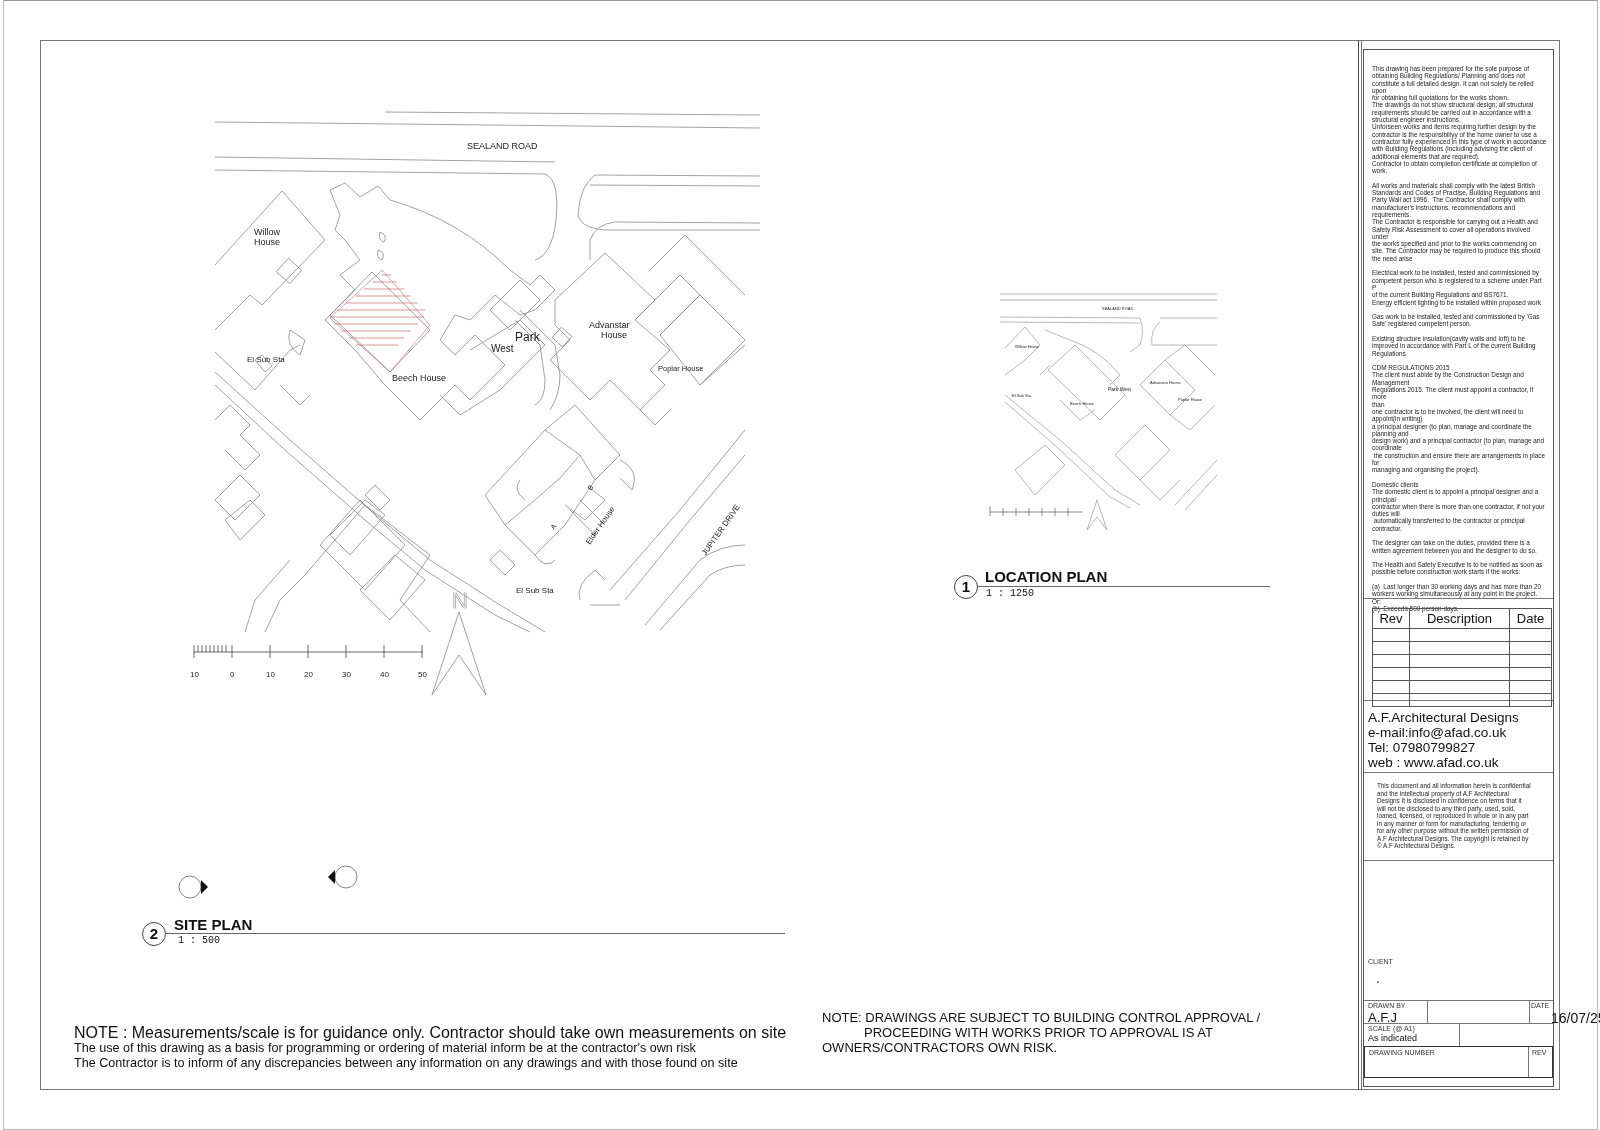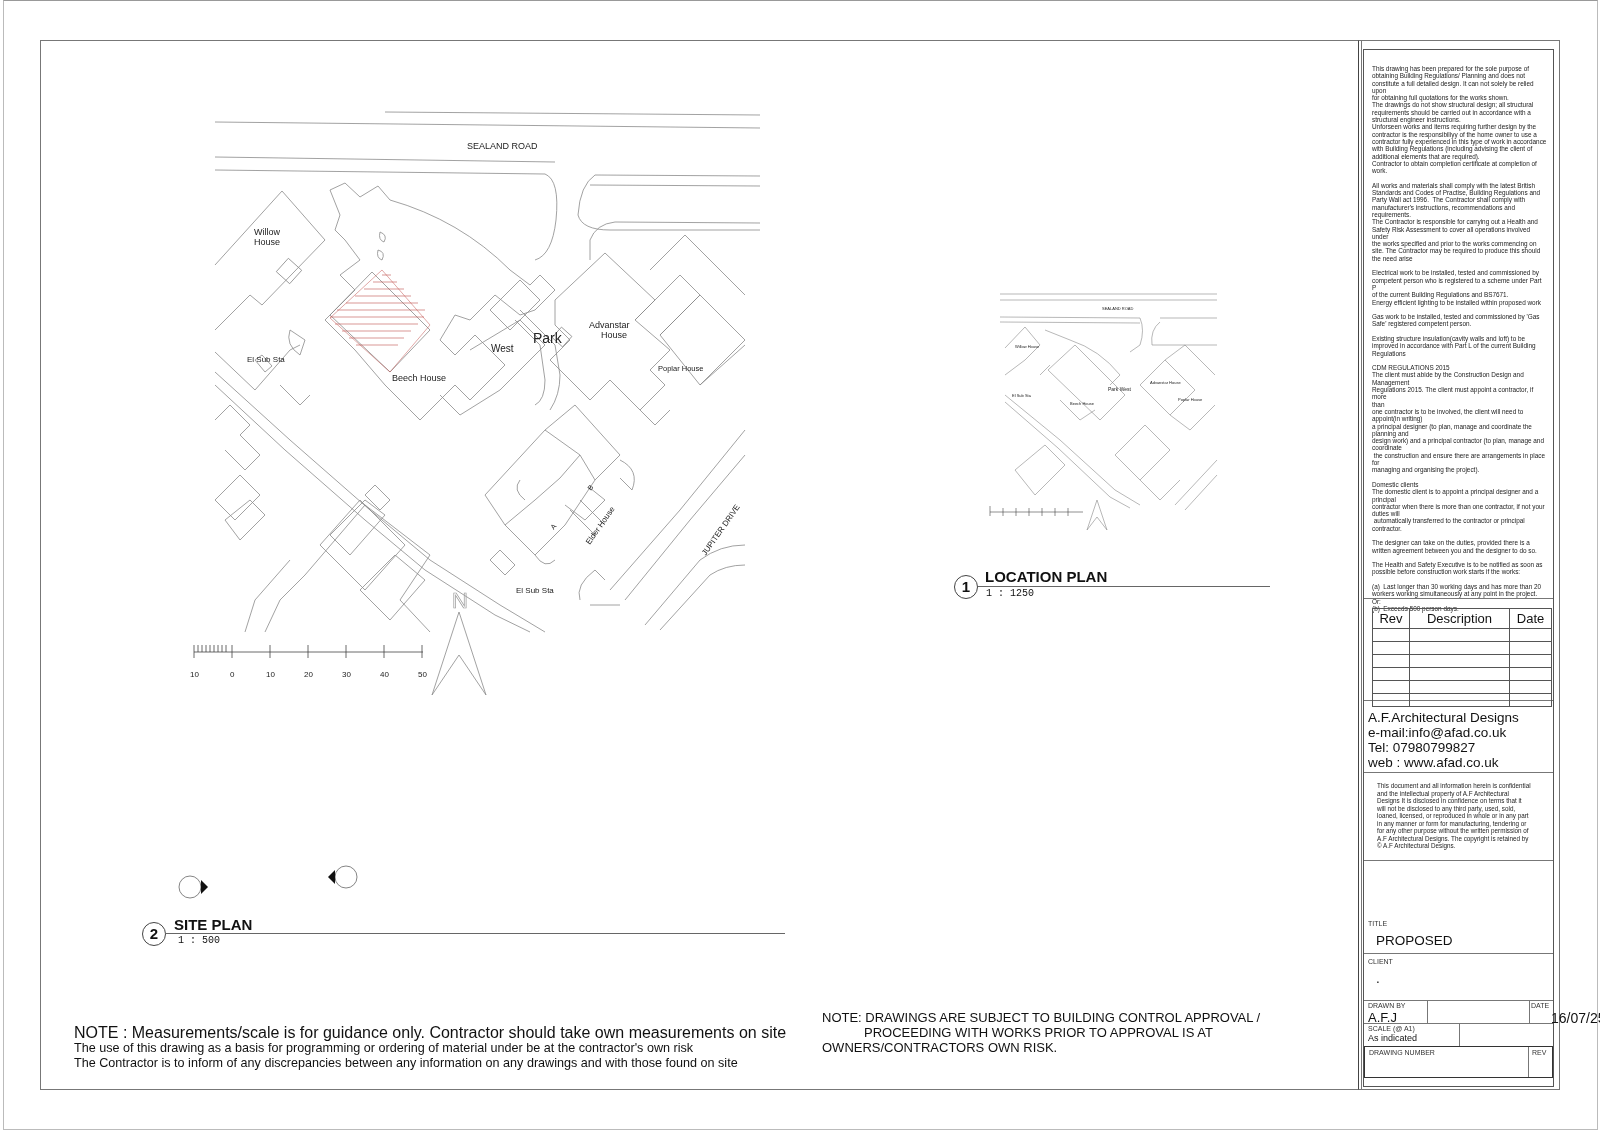--- a/index.html
+++ b/index.html
@@ -186,21 +186,21 @@
     <line x1="1029" y1="508" x2="1029" y2="516"></line>
     <line x1="1042" y1="508" x2="1042" y2="516"></line>
     <line x1="1055" y1="508" x2="1055" y2="516"></line>
     <line x1="1068" y1="508" x2="1068" y2="516"></line>
   </g>
 </svg>
 
 <div class="map-label" style="left:467px;top:141px;">SEALAND ROAD</div>
 <div class="map-label" style="left:254px;top:227px;white-space:pre;line-height:10px;">Willow
 House</div>
-<div class="map-label" style="left:501px;top:330px;font-size:14px;padding-left:32px;">Park</div>
+<div class="map-label" style="left:483px;top:330px;font-size:12px;padding-left:32px;">Park</div>
 <div class="map-label" style="left:491px;top:343px;font-size:10px;">West</div>
 <div class="map-label" style="left:589px;top:320px;">Advanstar</div>
 <div class="map-label" style="left:601px;top:330px;">House</div>
 <div class="map-label" style="left:658px;top:364px;font-size:7.5px;">Poplar House</div>
 <div class="map-label" style="left:392px;top:373px;">Beech House</div>
 <div class="map-label" style="left:247px;top:355px;font-size:8px;">El Sub Sta</div>
 <div class="map-label" style="left:516px;top:586px;font-size:8px;">El Sub Sta</div>
 <div class="map-label" style="left:584px;top:541px;font-size:8px;transform:rotate(-55deg);transform-origin:left top;">Elder House</div>
 <div class="map-label" style="left:551px;top:523px;font-size:7px;transform:rotate(-50deg);">A</div>
 <div class="map-label" style="left:588px;top:484px;font-size:7px;transform:rotate(-50deg);">B</div>
@@ -226,21 +226,21 @@
 <div class="plan-title" style="left:174px;top:916px;">SITE PLAN</div>
 <div class="rule" style="left:165px;top:933px;width:620px;"></div>
 <div class="plan-scale" style="left:178px;top:935px;">1 : 500</div>
 
 <div class="badge" style="left:954px;top:575px;">1</div>
 <div class="plan-title" style="left:985px;top:568px;">LOCATION PLAN</div>
 <div class="rule" style="left:978px;top:586px;width:292px;"></div>
 <div class="plan-scale" style="left:986px;top:588px;">1 : 1250</div>
 
 <div class="note-bottom" style="left:74px;top:1025px;font-weight:normal;font-size:16px;">NOTE : Measurements/scale is for guidance only. Contractor should take own measurements on site</div>
-<div class="note-bottom" style="left:74px;top:1041px;">The use of this  drawing as a basis for programming or ordering of material under be at the contractor's own risk</div>
+<div class="note-bottom" style="left:74px;top:1041px;">The use of this  drawing as a basis for programming or ordering of material inform be at the contractor's own risk</div>
 <div class="note-bottom" style="left:74px;top:1056px;">The Contractor is to inform of any discrepancies between any information on any drawings and with those found on site</div>
 
 <div class="note-bottom" style="left:822px;top:1010px;font-size:13px;">NOTE: DRAWINGS ARE SUBJECT TO BUILDING CONTROL APPROVAL /</div>
 <div class="note-bottom" style="left:864px;top:1025px;font-size:13px;">PROCEEDING WITH WORKS PRIOR TO APPROVAL IS AT</div>
 <div class="note-bottom" style="left:822px;top:1040px;font-size:13px;">OWNERS/CONTRACTORS OWN RISK.</div>
 
 <div class="tb-outer"></div>
 <div class="tb">
   <div class="tb-sec" style="top:0;height:548px;">
     <div class="notes">This drawing has been prepared for the sole purpose of
@@ -368,24 +368,20 @@
     <div class="conf">This document and all information herein is confidential
 and the intellectual property of A.F Architectural
 Designs It is disclosed in confidence on terms that it
 will not be disclosed to any third party, used, sold,
 loaned, licensed, or reproduced in whole or in any part
 in any manner or form for manufacturing, tendering or
 for any other purpose without the written permission of
 A.F Architectural Designs. The copyright is retained by
 © A.F Architectural Designs.</div>
   </div>
-  <div class="tb-sec" style="top:865px;height:38px;">
-    <div class="lbl" style="top:5px;">TITLE</div>
-    <div class="big" style="top:18px;">PROPOSED</div>
-  </div>
   <div class="tb-sec" style="top:903px;height:47px;">
     <div class="lbl" style="top:5px;">CLIENT</div>
     <div class="big" style="top:18px;">.</div>
   </div>
   <div class="tb-sec" style="top:950px;height:23px;">
     <div class="cell" style="left:0;top:0;width:63px;height:23px;"></div>
     <div class="cell" style="left:63px;top:0;width:102px;height:23px;"></div>
     <div class="lbl" style="top:2px;">DRAWN BY</div>
     <div style="position:absolute;left:4px;top:10px;font-size:13px;">A.F.J</div>
     <div class="lbl" style="left:167px;top:2px;">DATE</div>

